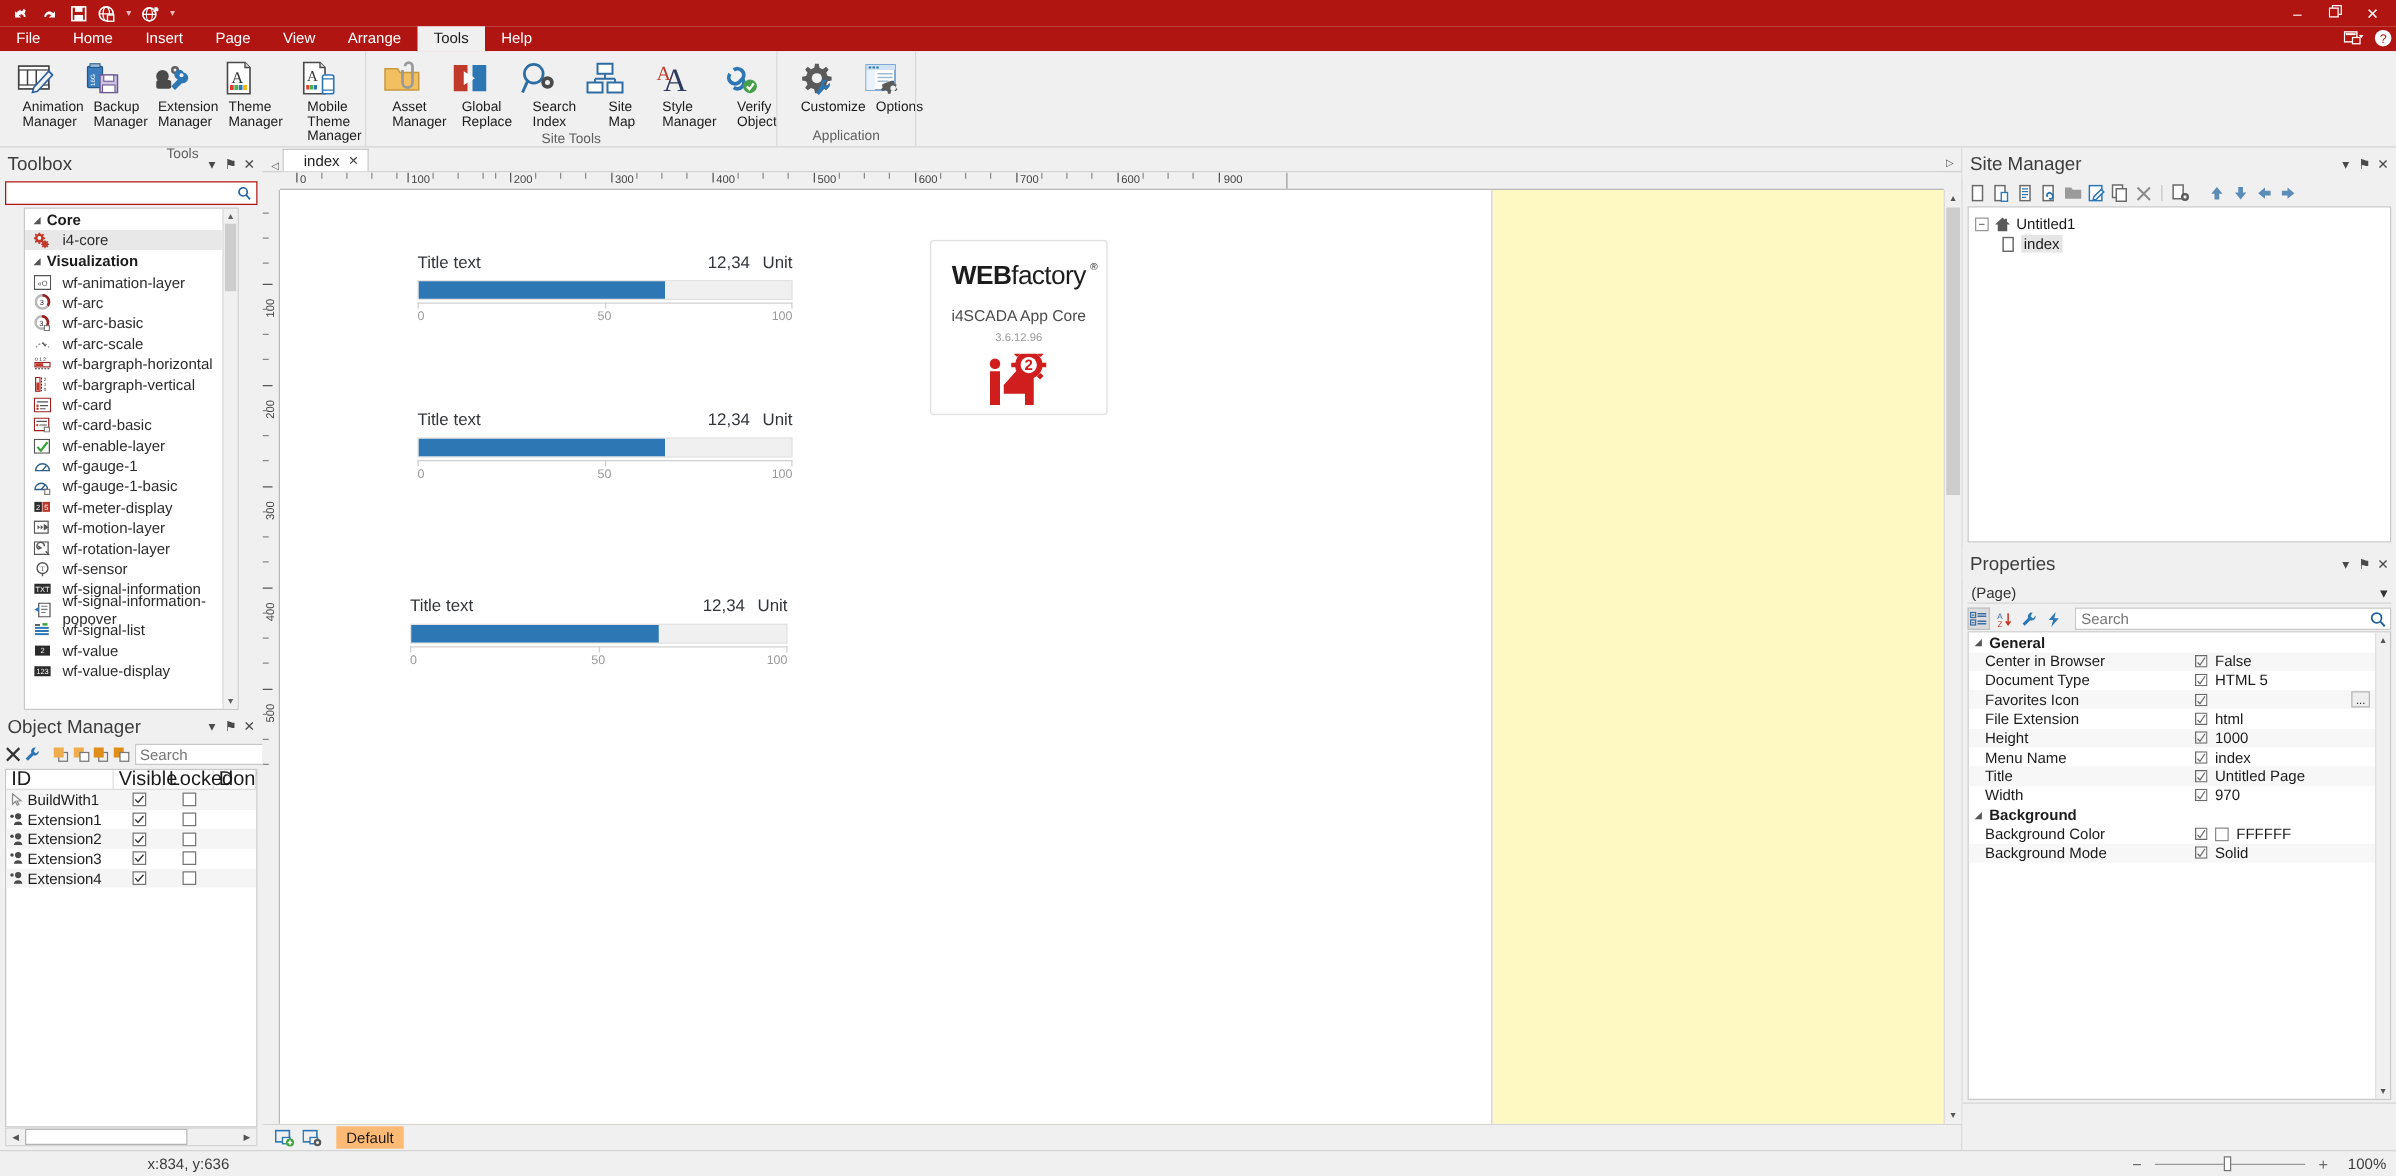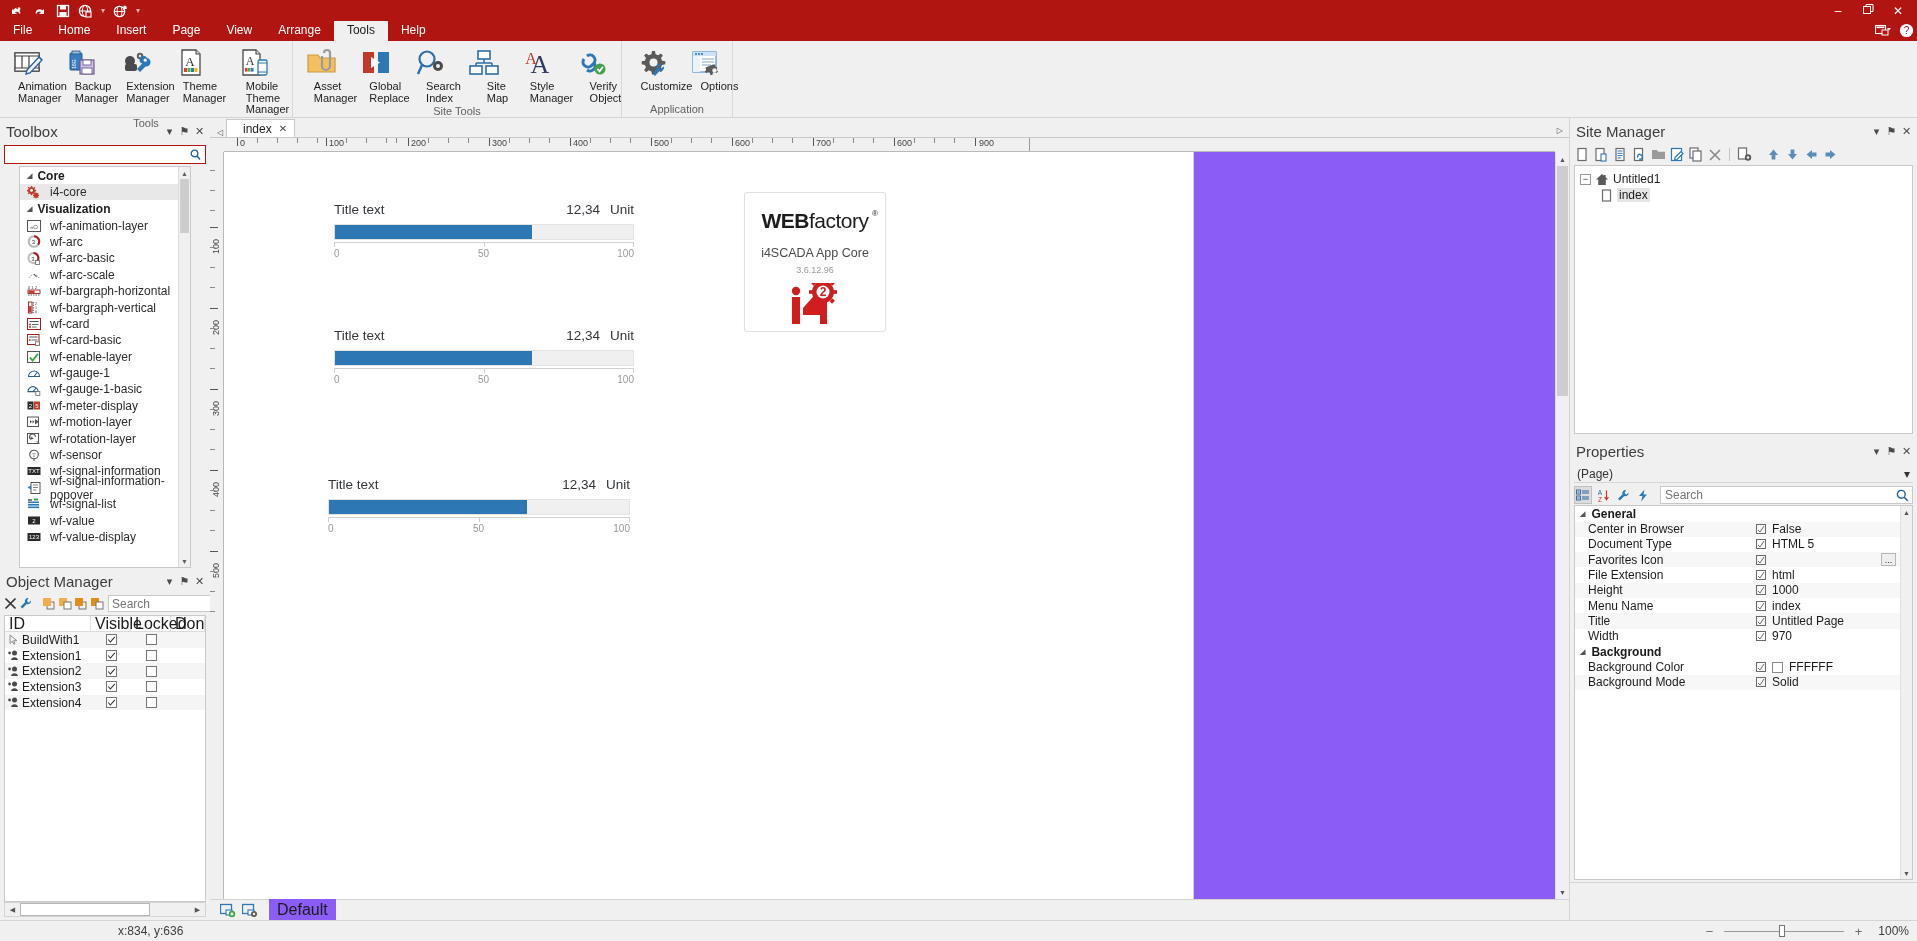--- a/index.html
+++ b/index.html
@@ -136,21 +136,21 @@
   .ruler-h { height: 14px; background: #f0f0f0; border-bottom: 1px solid #b9b9b9; position: relative; margin-left: 14px; margin-right: 14px; overflow: hidden; }
   .ruler-h .tick { position: absolute; top: 0; width: 1px; height: 5px; background: #8a8a8a; }
   .ruler-h .tick.major { height: 8px; background: #555; }
   .ruler-h .tl { position: absolute; top: 0px; font-size: 9px; color: #444; }
   .ruler-h .pagemark { position: absolute; top: 0; bottom: 0; width: 1px; background: #999; }
   .canvas-row { flex: 1; display: flex; min-height: 0; }
   .ruler-v { width: 14px; background: #f0f0f0; border-right: 1px solid #b9b9b9; position: relative; overflow: hidden; }
   .ruler-v .tick { position: absolute; left: 0; height: 1px; width: 5px; background: #8a8a8a; }
   .ruler-v .tick.major { width: 8px; background: #555; }
   .ruler-v .tl { position: absolute; left: 1px; font-size: 9px; color: #444; transform: rotate(-90deg); transform-origin: left top; }
-  .canvas-scrollarea { flex: 1; position: relative; overflow: hidden; background: #8b5cf6; }
+  .canvas-scrollarea { flex: 1; position: relative; overflow: hidden; background: #fef9c3; }
   .page {
     position: absolute; left: 0; top: 0; width: 970px; height: 1000px; background: #ffffff;
     border-right: 1px solid #cfcfcf; border-bottom: 1px solid #cfcfcf;
   }
   .vscroll { width: 14px; background: #f0f0f0; border-left: 1px solid #dcdcdc; position: relative; }
   .vscroll .arrw { height: 14px; display: flex; align-items: center; justify-content: center; font-size: 7px; color: #555; cursor: pointer; }
   .vscroll .arrw.bot { position: absolute; bottom: 0; left: 0; right: 0; }
   .vscroll .thumb { position: absolute; left: 1px; right: 1px; top: 14px; height: 230px; background: #cdcdcd; cursor: pointer; }
 
   
@@ -174,21 +174,21 @@
   .wf-logo { font-size: 21px; letter-spacing: -0.5px; color: #1c1c1c; position: relative; margin-top: 16px; font-family: "Liberation Sans", sans-serif; }
   .wf-logo .b { font-weight: bold; }
   .wf-logo .reg { font-size: 8px; position: absolute; top: 0; right: -9px; }
   .wf-sub { font-size: 12.5px; color: #4a4a4a; margin-top: 13px; }
   .wf-ver { font-size: 9px; color: #9b9b9b; margin-top: 5px; }
   .wf-i4 { margin-top: 8px; }
 
   
   .centerfoot { height: 21px; display: flex; align-items: center; gap: 3px; padding-left: 8px; border-top: 1px solid #d4d4d4; }
   .cf-btn { width: 19px; height: 19px; display: flex; align-items: center; justify-content: center; cursor: pointer; }
-  .cf-tab { margin-left: 7px; padding: 2px 8px; background: #8b5cf6; font-size: 16px; cursor: pointer; }
+  .cf-tab { margin-left: 7px; padding: 2px 8px; background: #fdba74; font-size: 12px; cursor: pointer; }
 
   
   .rightdock { width: 348px; display: flex; flex-direction: column; background: #f0f0f0; border-left: 1px solid #d4d4d4; }
   .sm-toolbar { height: 21px; display: flex; align-items: center; gap: 1px; padding: 0 3px; }
   .sm-btn { width: 18px; height: 18px; display: flex; align-items: center; justify-content: center; cursor: pointer; }
   .sm-sep { width: 1px; height: 13px; background: #c6c6c6; margin: 0 4px; }
   .sm-tree { flex: 1; background: #fff; border: 1px solid #c8c8c8; margin: 0 4px 4px 4px; padding: 5px 0 0 5px; overflow: hidden; }
   .tree-row { display: flex; align-items: center; height: 16px; font-size: 12px; cursor: pointer; }
   .tree-row .exp { width: 11px; height: 11px; border: 1px solid #989898; background: #fff; font-size: 9px; display: flex; align-items: center; justify-content: center; margin-right: 3px; color: #333; line-height: 1; }
   .tree-row .tico { width: 16px; display: flex; align-items: center; justify-content: center; margin-right: 3px; }

